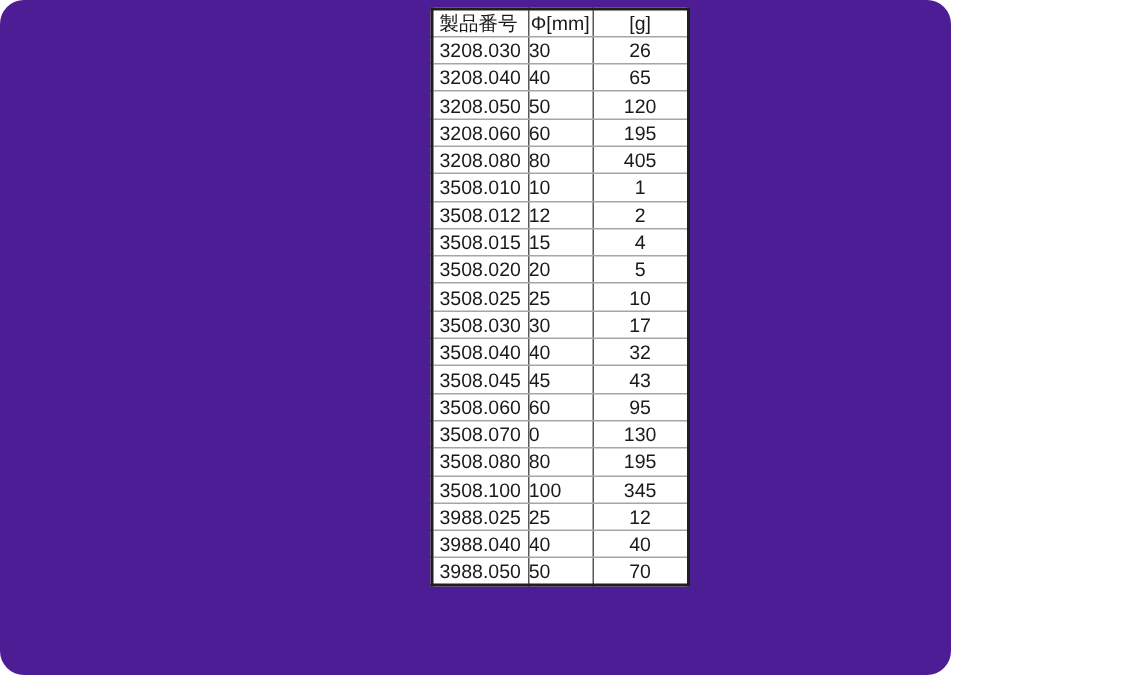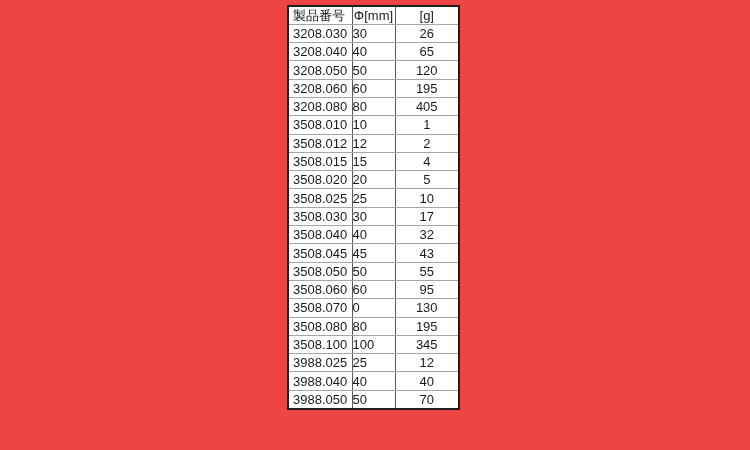--- a/index.html
+++ b/index.html
@@ -4,22 +4,23 @@
 <style>
   * { margin: 0; padding: 0; box-sizing: border-box; }
   html, body {
     width: 750px; height: 450px;
     background: #ffffff;
     font-family: "Liberation Sans", "DejaVu Sans", sans-serif;
     overflow: hidden;
   }
   .canvas {
     position: relative;
-    width: 750px; height: 450px;
-    background: #ef4444;
+    width: 634px; height: 450px;
+    background: #4c1d95;
+    border-radius: 16px;
   }
   table.spec-table {
     position: absolute;
     left: 287px;
     top: 5px;
     border-collapse: collapse;
     table-layout: fixed;
     background: #ffffff;
     border: 2px solid #1f1f1f;
     color: #1a1a1a;
@@ -114,25 +115,20 @@
           <td class="col-product">3508.040</td>
           <td class="col-dia">40</td>
           <td class="col-weight">32</td>
         </tr>
         <tr>
           <td class="col-product">3508.045</td>
           <td class="col-dia">45</td>
           <td class="col-weight">43</td>
         </tr>
         <tr>
-          <td class="col-product">3508.050</td>
-          <td class="col-dia">50</td>
-          <td class="col-weight">55</td>
-        </tr>
-        <tr>
           <td class="col-product">3508.060</td>
           <td class="col-dia">60</td>
           <td class="col-weight">95</td>
         </tr>
         <tr>
           <td class="col-product">3508.070</td>
           <td class="col-dia">0</td>
           <td class="col-weight">130</td>
         </tr>
         <tr>

